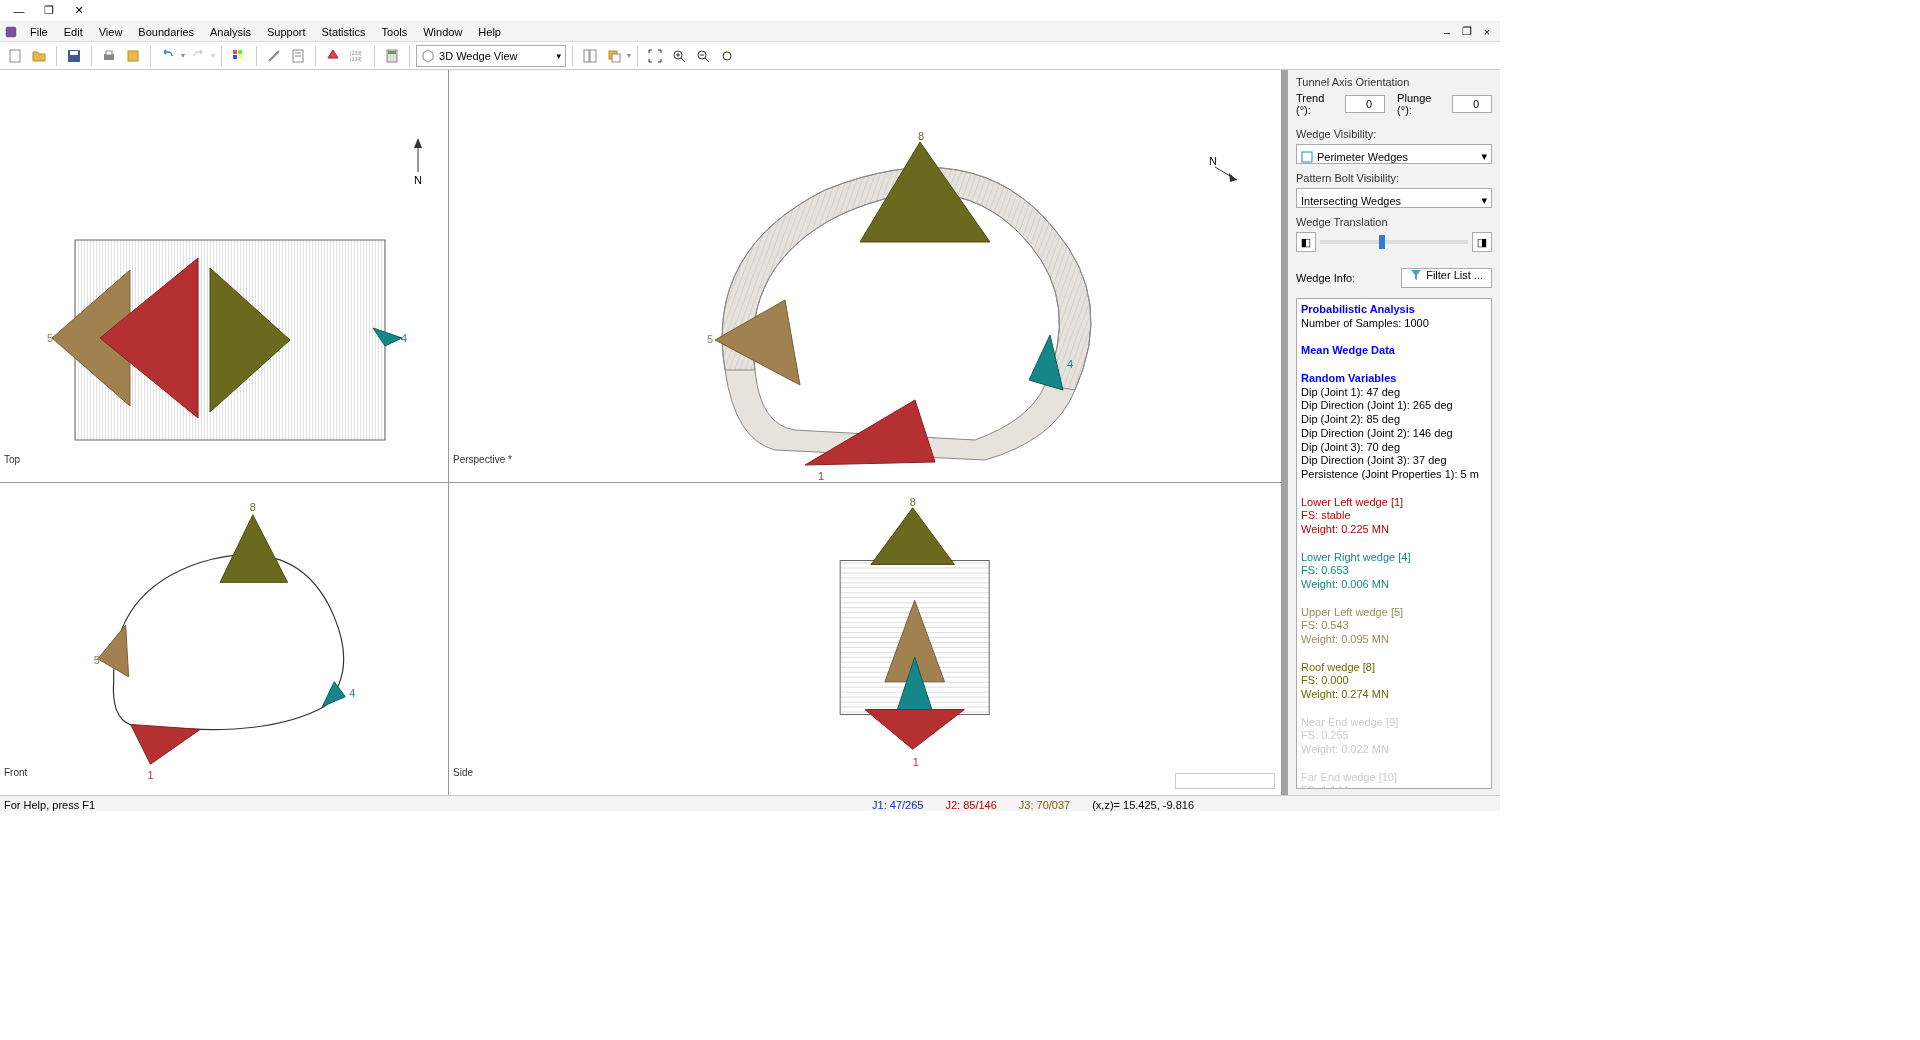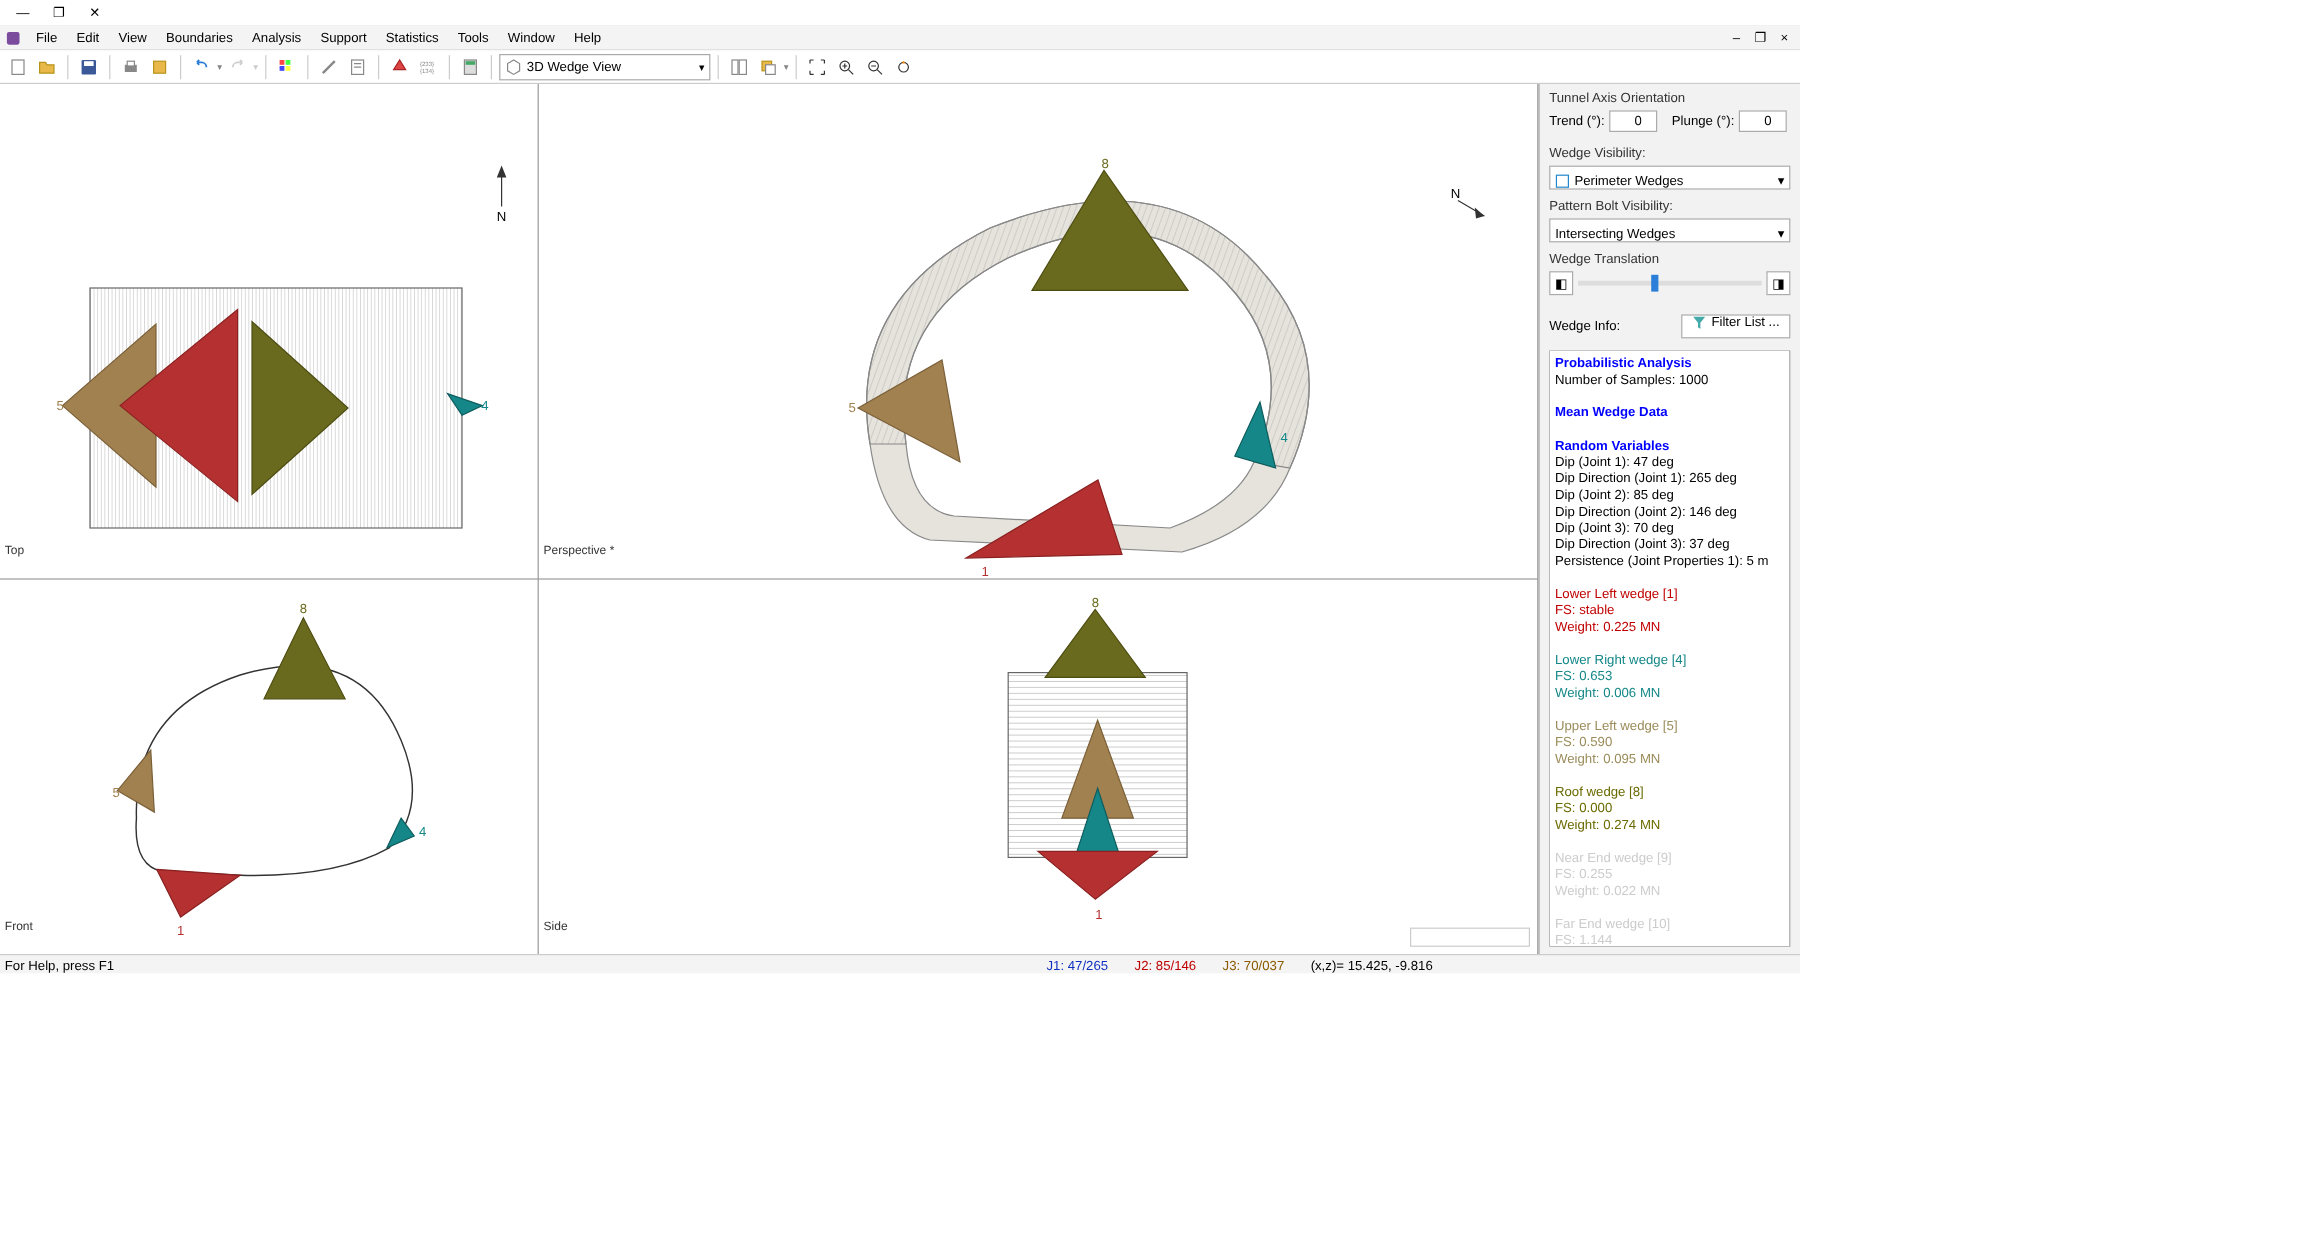--- a/index.html
+++ b/index.html
@@ -12,30 +12,30 @@
 .win-controls { display: flex; }
 .win-btn { width: 30px; height: 22px; display: flex; align-items: center; justify-content: center; cursor: pointer; }
 
 .menubar { height: 20px; display: flex; align-items: center; background: #f4f4f4; padding: 0 4px; gap: 0; border-bottom: 1px solid #ddd; font-size: 11px; }
 .menubar-icon { width: 14px; height: 14px; margin-right: 4px; }
 .menu-item { padding: 2px 8px; cursor: pointer; }
 
 .toolbar { height: 28px; display: flex; align-items: center; background: #fff; border-bottom: 1px solid #ccc; padding: 0 4px; gap: 2px; }
 .tb-btn { width: 22px; height: 22px; display: flex; align-items: center; justify-content: center; cursor: pointer; border-radius: 2px; }
 .tb-sep { width: 1px; height: 20px; background: #ccc; margin: 0 4px; }
-.view-select { height: 22px; width: 176px; font-size: 11px; border: 1px solid #aaa; display: flex; align-items: center; padding: 0 4px; gap: 4px; }
+.view-select { height: 22px; width: 150px; font-size: 11px; border: 1px solid #aaa; display: flex; align-items: center; padding: 0 4px; gap: 4px; }
 .view-select-text { flex: 1; }
 
 .main { display: flex; height: 725px; }
 .viewport-grid { flex: 1; display: grid; grid-template-columns: 448px 1fr; grid-template-rows: 412px 1fr; gap: 1px; background: #999; border-right: 1px solid #999; }
 .vp { background: #fff; position: relative; overflow: hidden; }
 .vp-label { position: absolute; bottom: 17px; left: 4px; font-size: 10px; color: #333; }
 .vp svg { width: 100%; height: 100%; display: block; }
 
-.sidebar { width: 218px; background: #f2f2f2; padding: 6px 8px; border-left: 1px solid #a3a3a3; font-size: 11px; display: flex; flex-direction: column; }
+.sidebar { width: 218px; background: #f2f2f2; padding: 6px 8px; border-left: 6px solid #a3a3a3; font-size: 11px; display: flex; flex-direction: column; }
 .section-title { font-size: 11px; margin-bottom: 4px; color: #333; }
 .row { display: flex; align-items: center; gap: 4px; margin-bottom: 6px; }
 .row label { font-size: 11px; }
 .numfield { width: 40px; height: 18px; border: 1px solid #aaa; text-align: right; padding-right: 12px; position: relative; background: #fff; font-size: 11px; }
 .combo { width: 100%; height: 20px; border: 1px solid #aaa; background: #fff; display: flex; align-items: flex-end; padding: 0 4px; gap: 4px; font-size: 11px; }
 .combo-arrow { margin-left: auto; }
 .slider-row { display: flex; align-items: center; gap: 4px; }
 .slider-btn { width: 20px; height: 20px; border: 1px solid #aaa; background: #fff; display:flex;align-items:center;justify-content:center;cursor:pointer;}
 .slider-track { flex: 1; height: 4px; background: #ddd; position: relative; }
 .slider-thumb { position: absolute; left: 40%; width: 6px; height: 14px; background: #2b7fd8; top: -5px; }
@@ -371,21 +371,21 @@
       <div>Dip (Joint 3): 70 deg</div>
       <div>Dip Direction (Joint 3): 37 deg</div>
       <div>Persistence (Joint Properties 1): 5 m</div><br>
       <div class="w1">Lower Left wedge [1]</div>
       <div class="w1">FS: stable</div>
       <div class="w1">Weight: 0.225 MN</div><br>
       <div class="w4">Lower Right wedge [4]</div>
       <div class="w4">FS: 0.653</div>
       <div class="w4">Weight: 0.006 MN</div><br>
       <div class="w5">Upper Left wedge [5]</div>
-      <div class="w5">FS: 0.590</div>
+      <div class="w5">FS: 0.543</div>
       <div class="w5">Weight: 0.095 MN</div><br>
       <div class="w8">Roof wedge [8]</div>
       <div class="w8">FS: 0.000</div>
       <div class="w8">Weight: 0.274 MN</div><br>
       <div class="muted">Near End wedge [9]</div>
       <div class="muted">FS: 0.255</div>
       <div class="muted">Weight: 0.022 MN</div><br>
       <div class="muted">Far End wedge [10]</div>
       <div class="muted">FS: 1.144</div>
       

